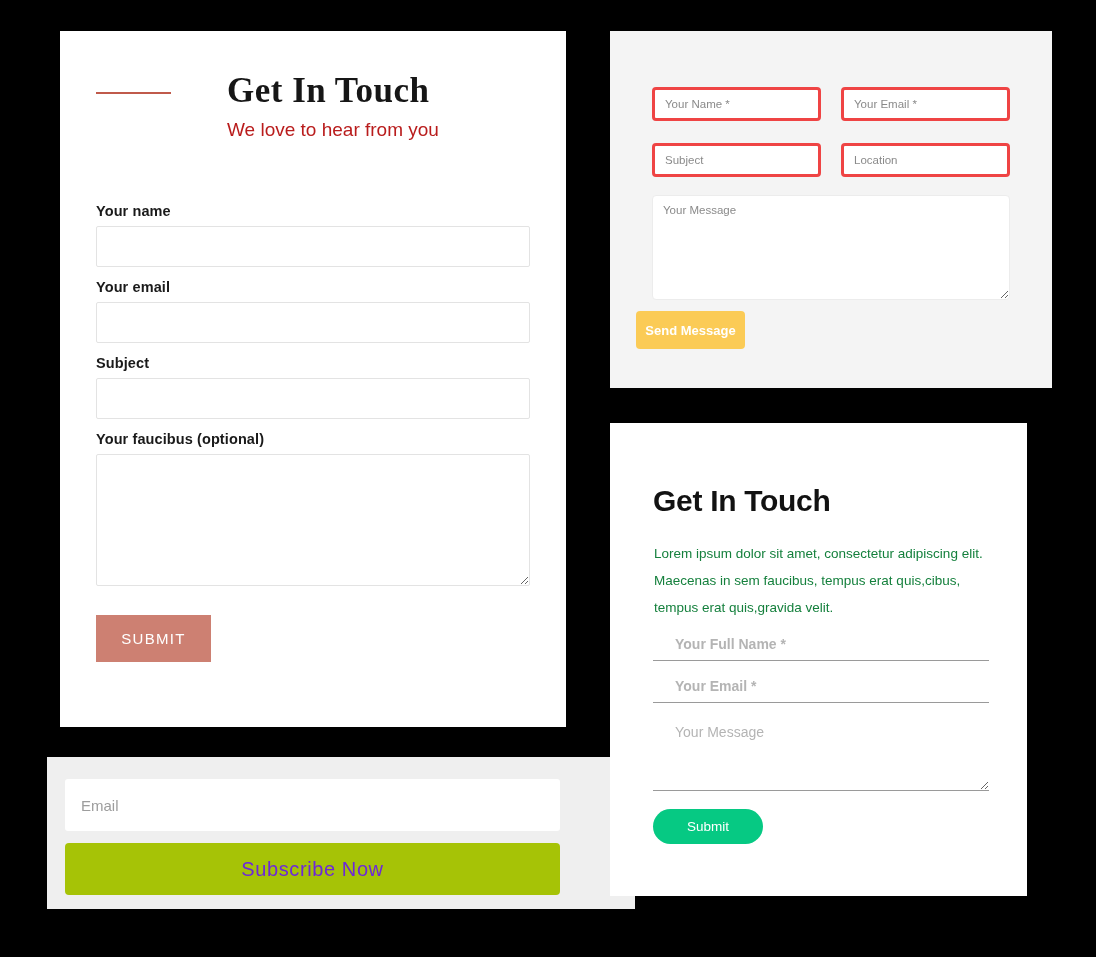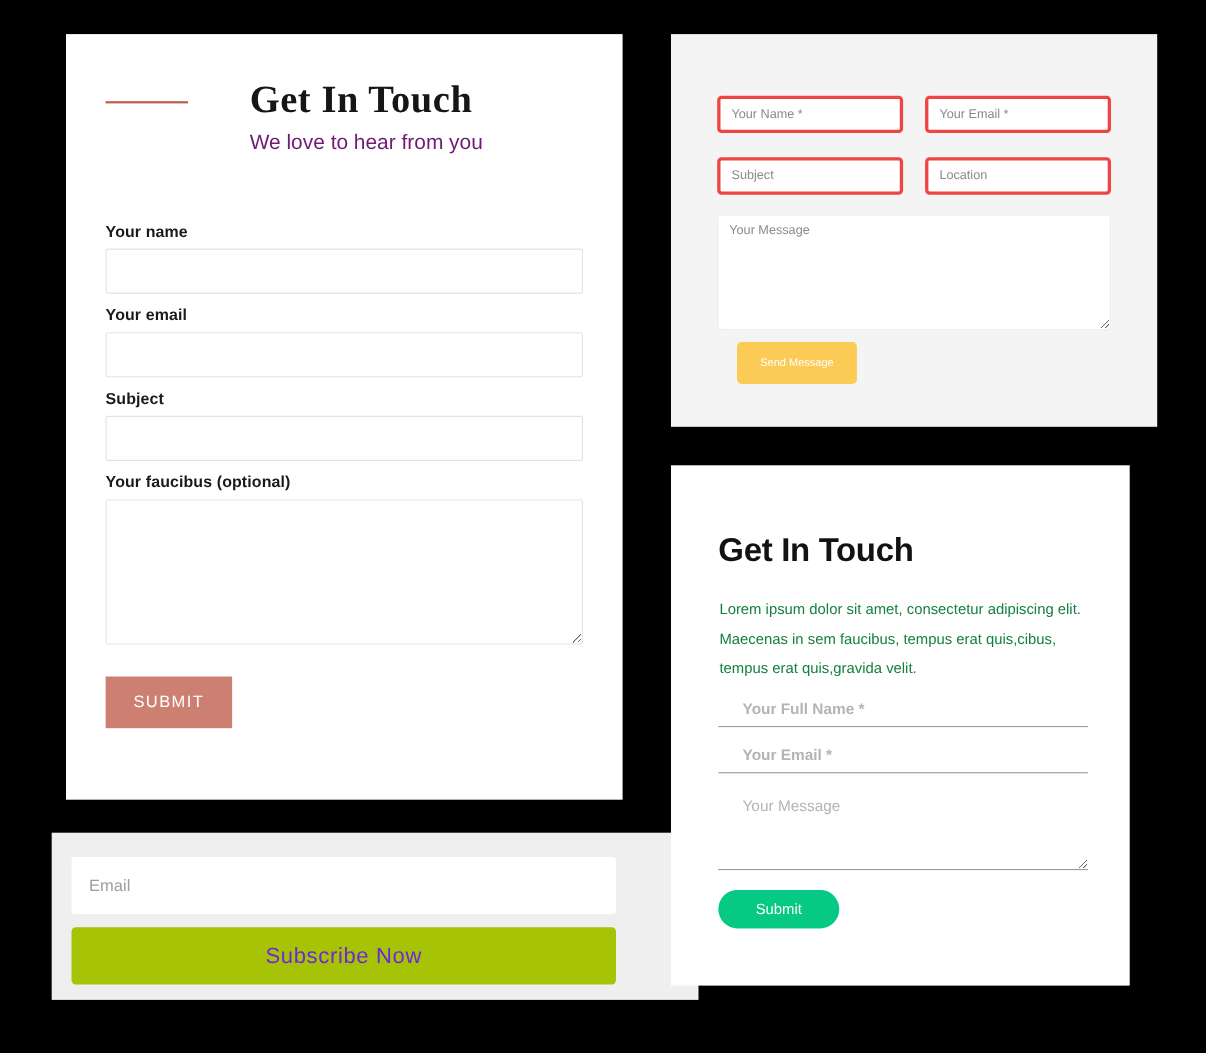--- a/index.html
+++ b/index.html
@@ -45,21 +45,21 @@
     font-family: "Liberation Serif", serif;
     font-size: 35px;
     font-weight: 700;
     color: #161616;
     letter-spacing: 0.5px;
     line-height: 1.05;
   }
   .gt-sub {
     margin: 9px 0 0 131px;
     font-size: 19px;
-    color: #701a75;
+    color: #b91c1c;
     font-weight: 400;
   }
 
   .form-body {
     position: absolute;
     left: 36px;
     top: 172px;
     width: 434px;
   }
   .fld { margin-bottom: 12px; }
@@ -191,31 +191,31 @@
     font-family: "Liberation Sans", sans-serif;
     font-size: 11.5px;
     color: #444;
     padding: 8px 10px;
     outline: none;
     resize: vertical;
   }
   .sm-textarea::placeholder { color: #8a8a8a; }
   .sm-btn {
     position: absolute;
-    left: 670px;
+    left: 636px;
     top: 311px;
     width: 109px;
     height: 38px;
     background: #fbcb56;
     border: none;
     border-radius: 4px;
     color: #ffffff;
     font-family: "Liberation Sans", sans-serif;
-    font-size: 10px;
-    font-weight: 400;
+    font-size: 13px;
+    font-weight: 700;
     cursor: pointer;
   }
 
   
   #panel-get-in-touch-minimal {
     position: absolute;
     left: 610px;
     top: 423px;
     width: 417px;
     height: 473px;

